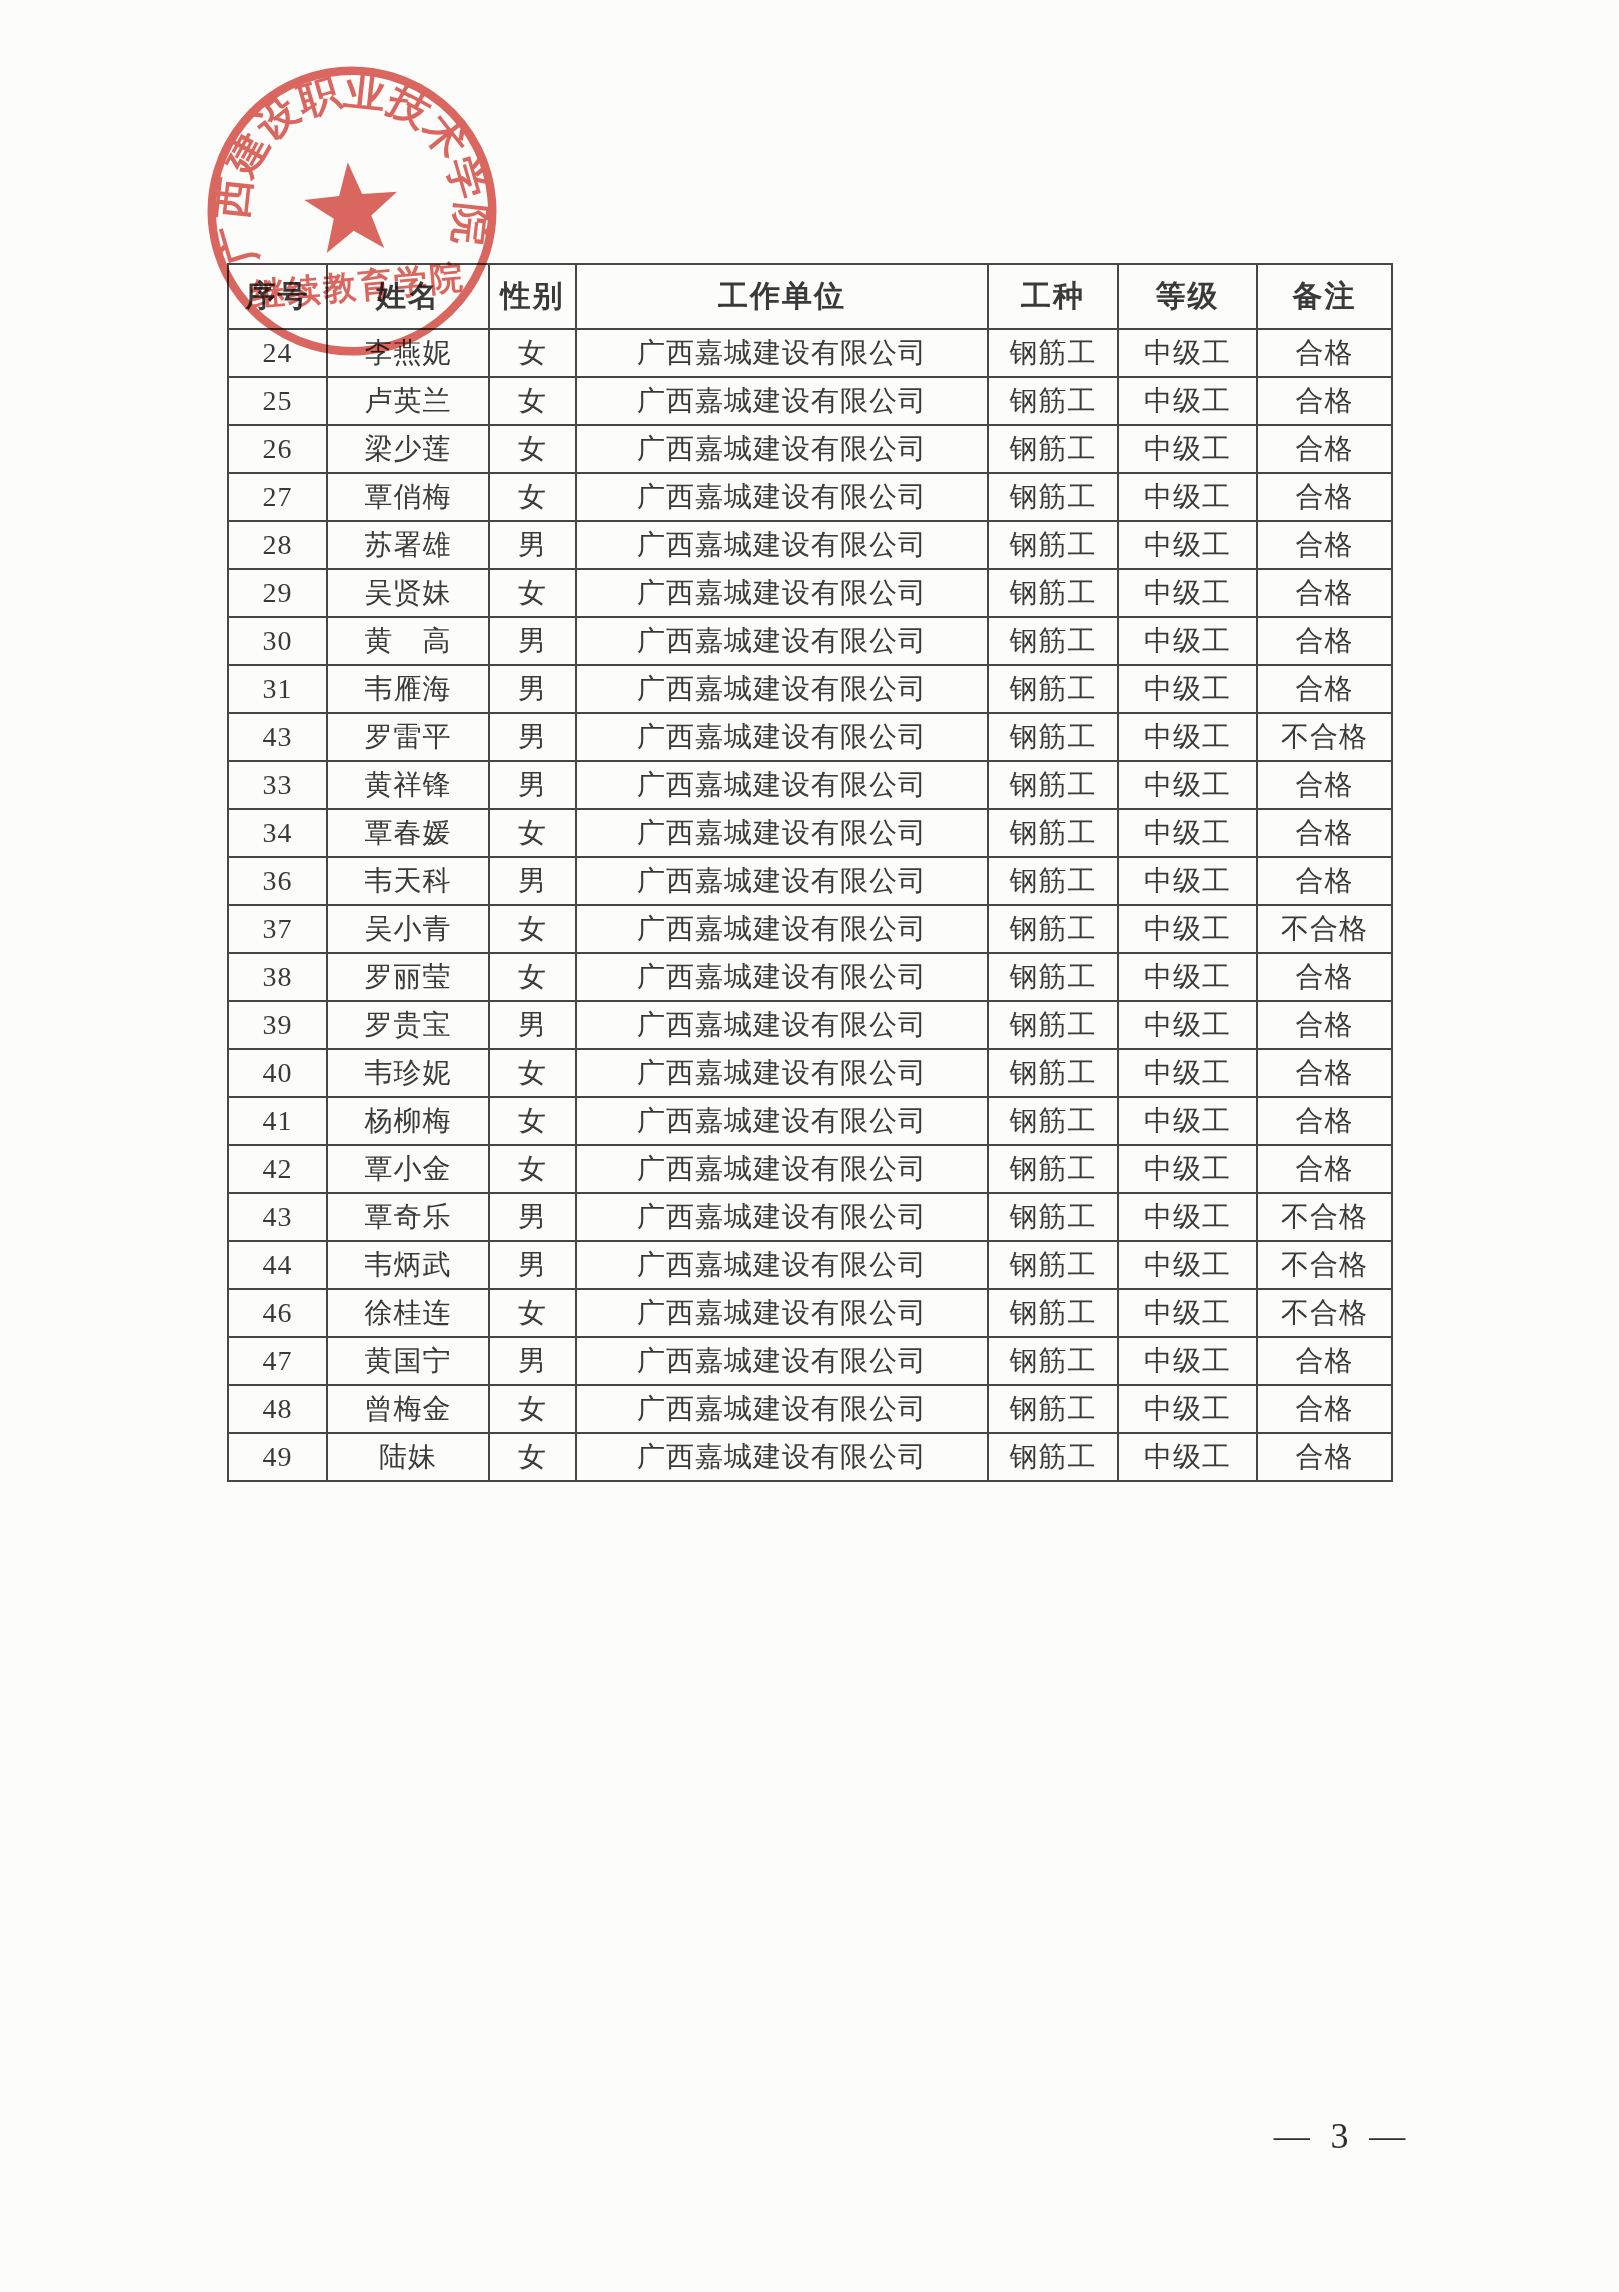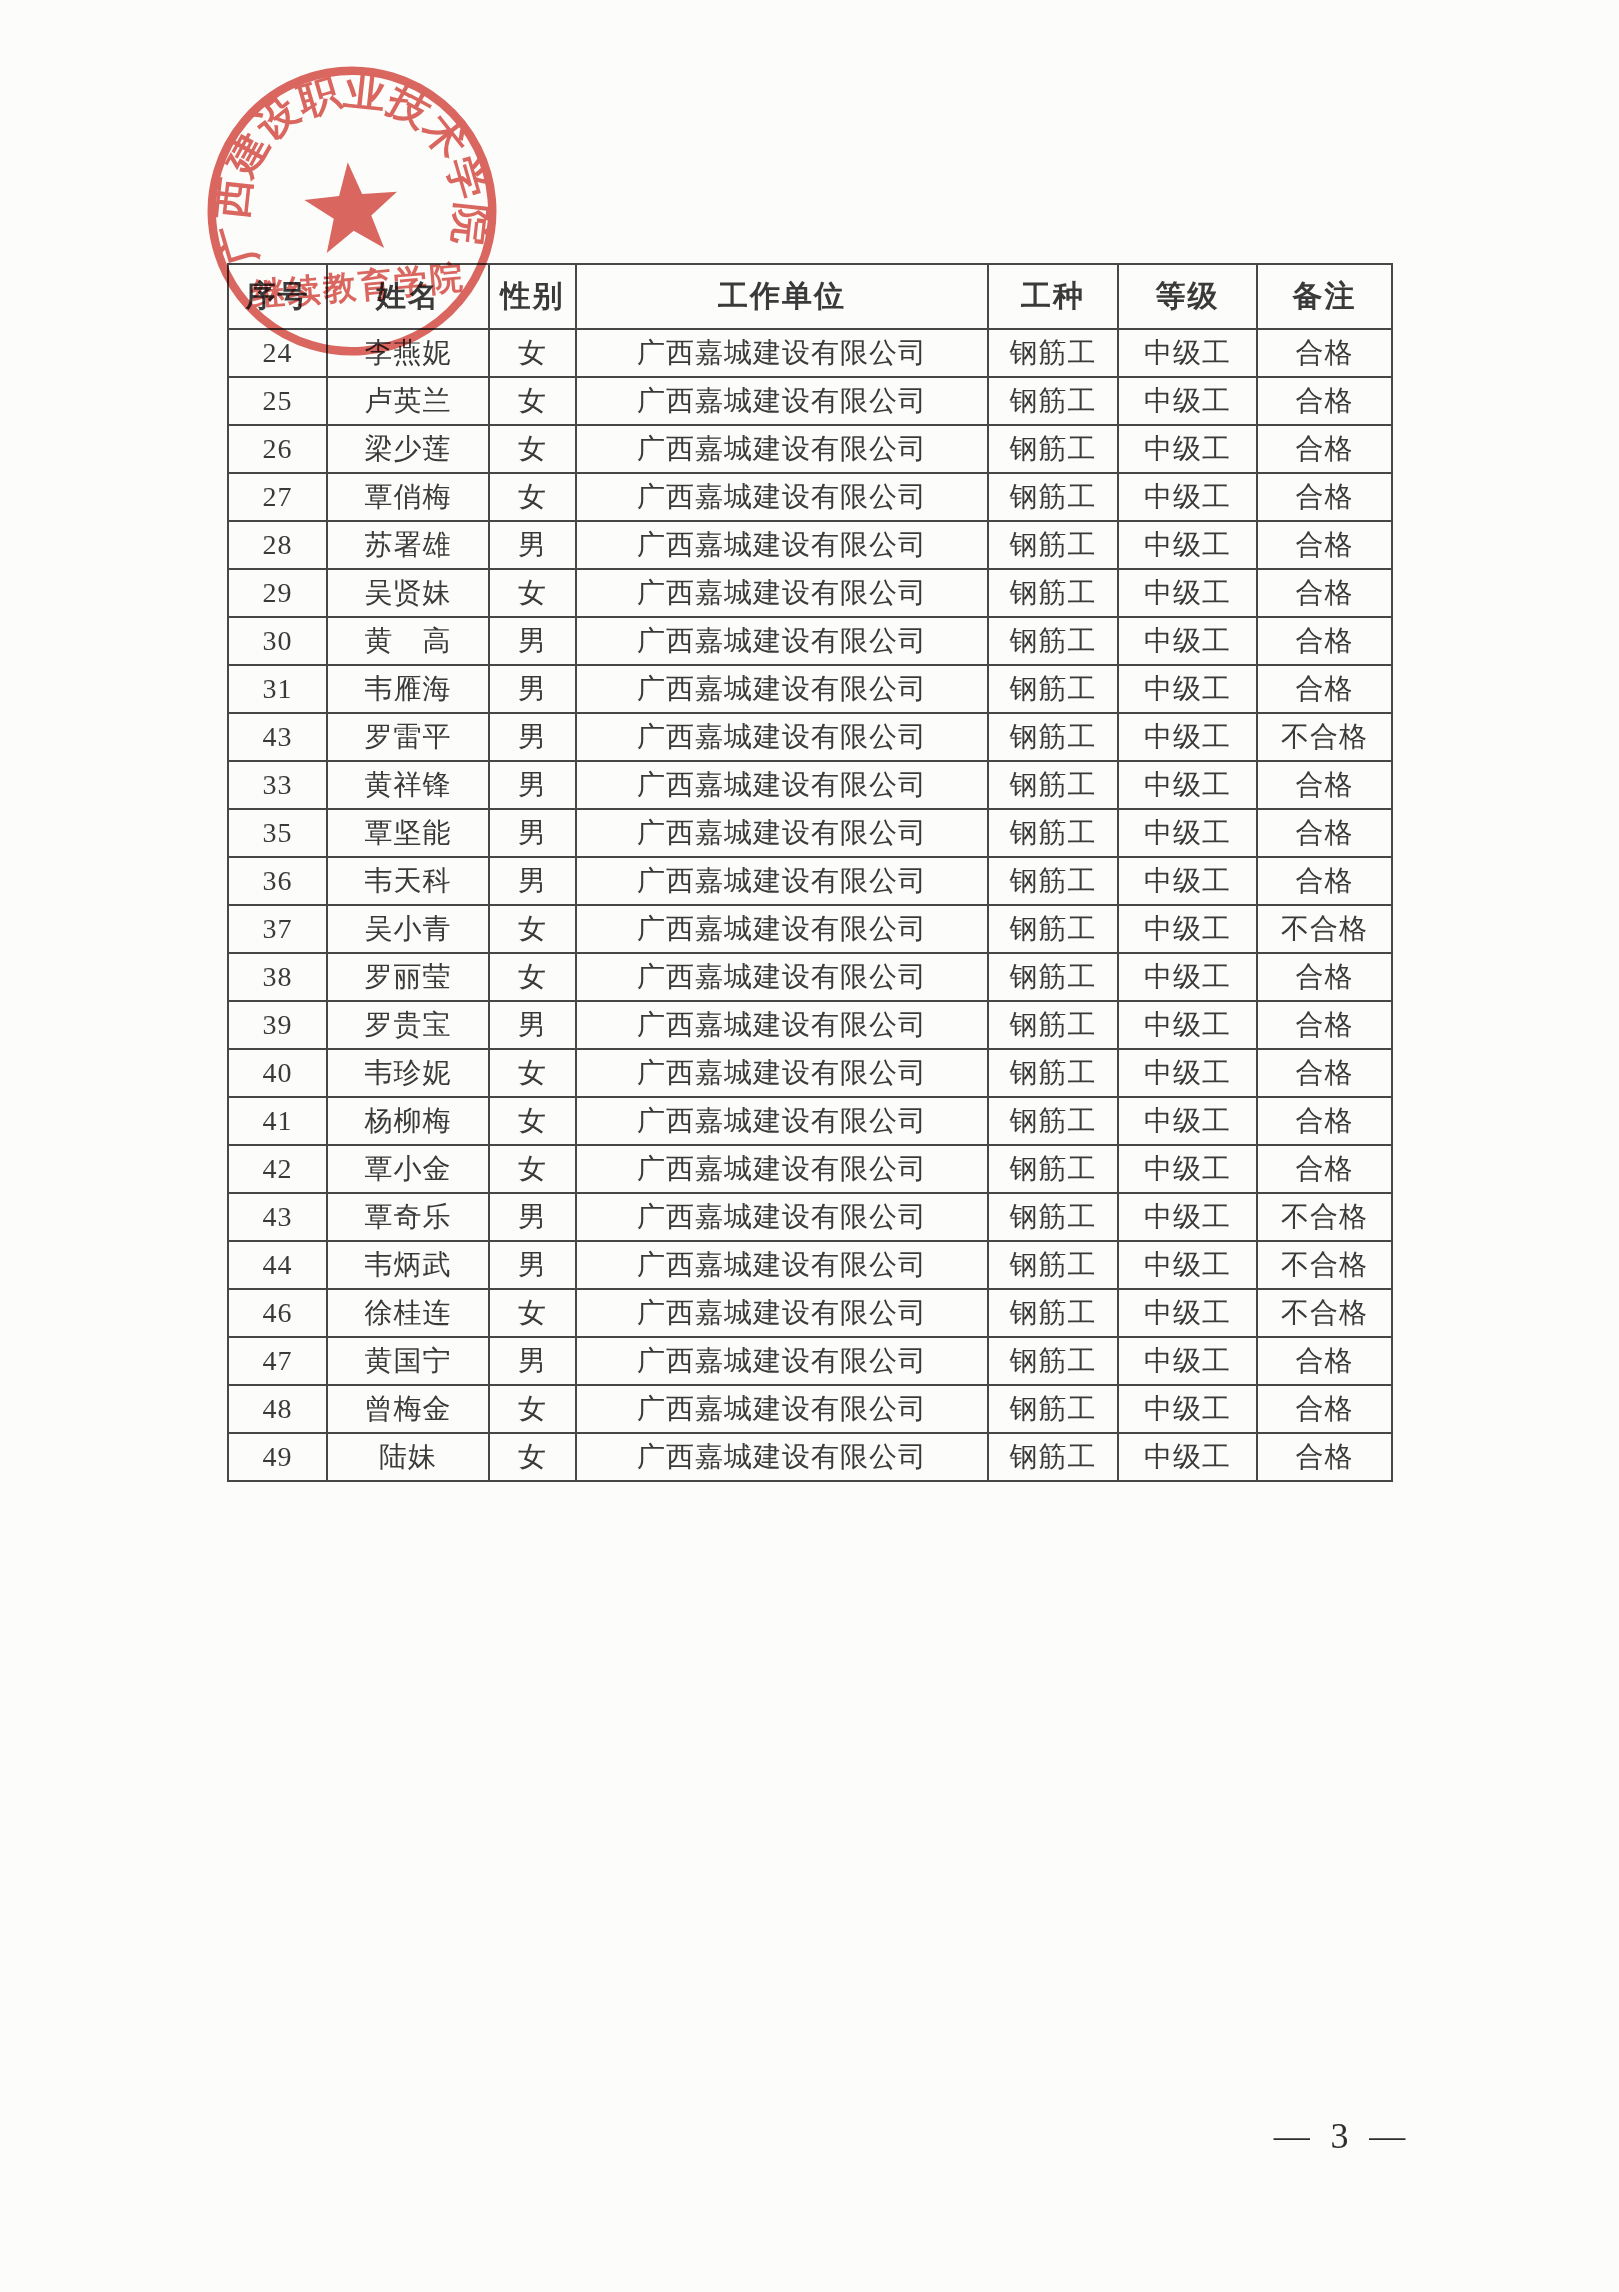--- a/index.html
+++ b/index.html
@@ -187,30 +187,30 @@
     <tr>
       <td class="c-no">33</td>
       <td class="c-name">黄祥锋</td>
       <td class="c-gender">男</td>
       <td class="c-company">广西嘉城建设有限公司</td>
       <td class="c-trade">钢筋工</td>
       <td class="c-grade">中级工</td>
       <td class="c-remark">合格</td>
     </tr>
 
-
-    <tr>
-      <td class="c-no">35</td>
-      <td class="c-name">覃坚能</td>
-      <td class="c-gender">男</td>
-      <td class="c-company">广西嘉城建设有限公司</td>
-      <td class="c-trade">钢筋工</td>
-      <td class="c-grade">中级工</td>
-      <td class="c-remark">合格</td>
-    </tr>
+    <tr>
+      <td class="c-no">34</td>
+      <td class="c-name">覃春媛</td>
+      <td class="c-gender">女</td>
+      <td class="c-company">广西嘉城建设有限公司</td>
+      <td class="c-trade">钢筋工</td>
+      <td class="c-grade">中级工</td>
+      <td class="c-remark">合格</td>
+    </tr>
+
 
     <tr>
       <td class="c-no">36</td>
       <td class="c-name">韦天科</td>
       <td class="c-gender">男</td>
       <td class="c-company">广西嘉城建设有限公司</td>
       <td class="c-trade">钢筋工</td>
       <td class="c-grade">中级工</td>
       <td class="c-remark">合格</td>
     </tr>

